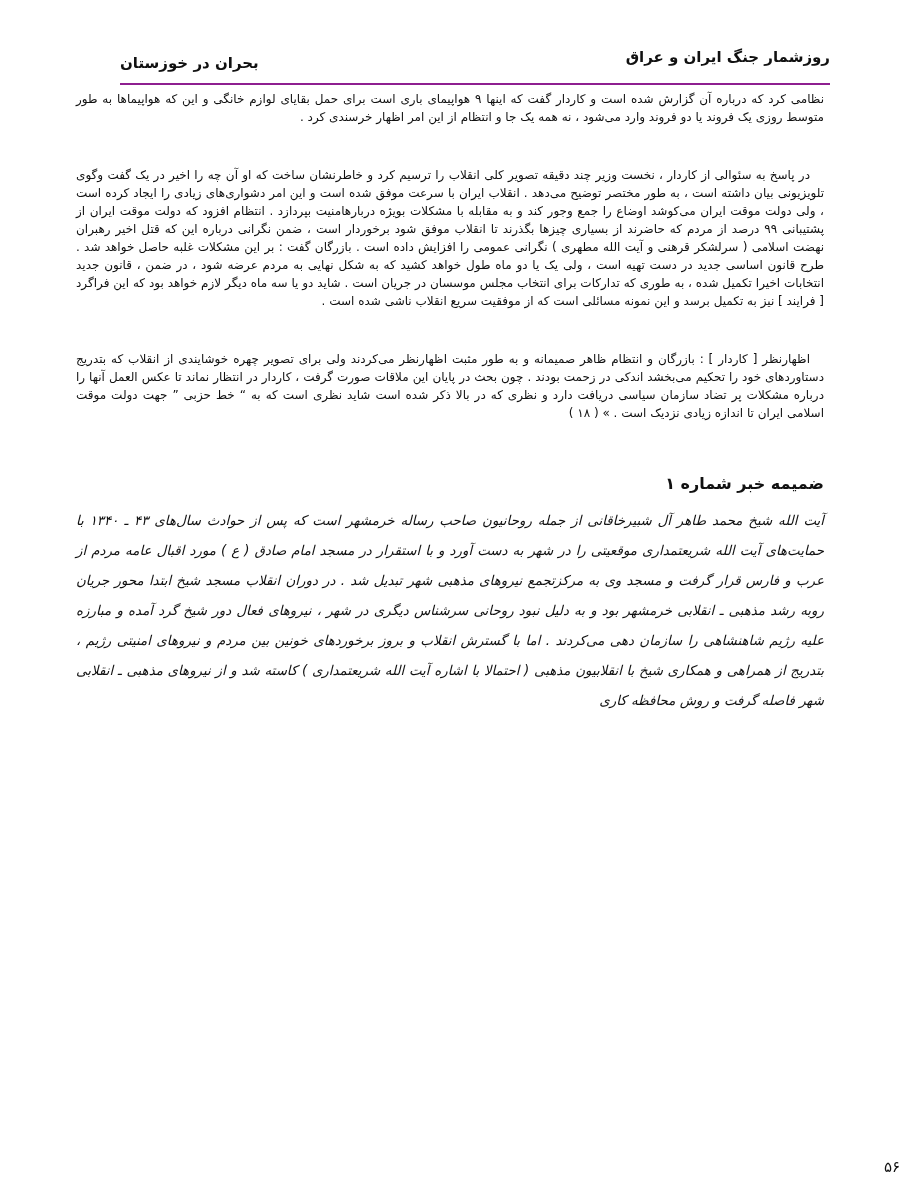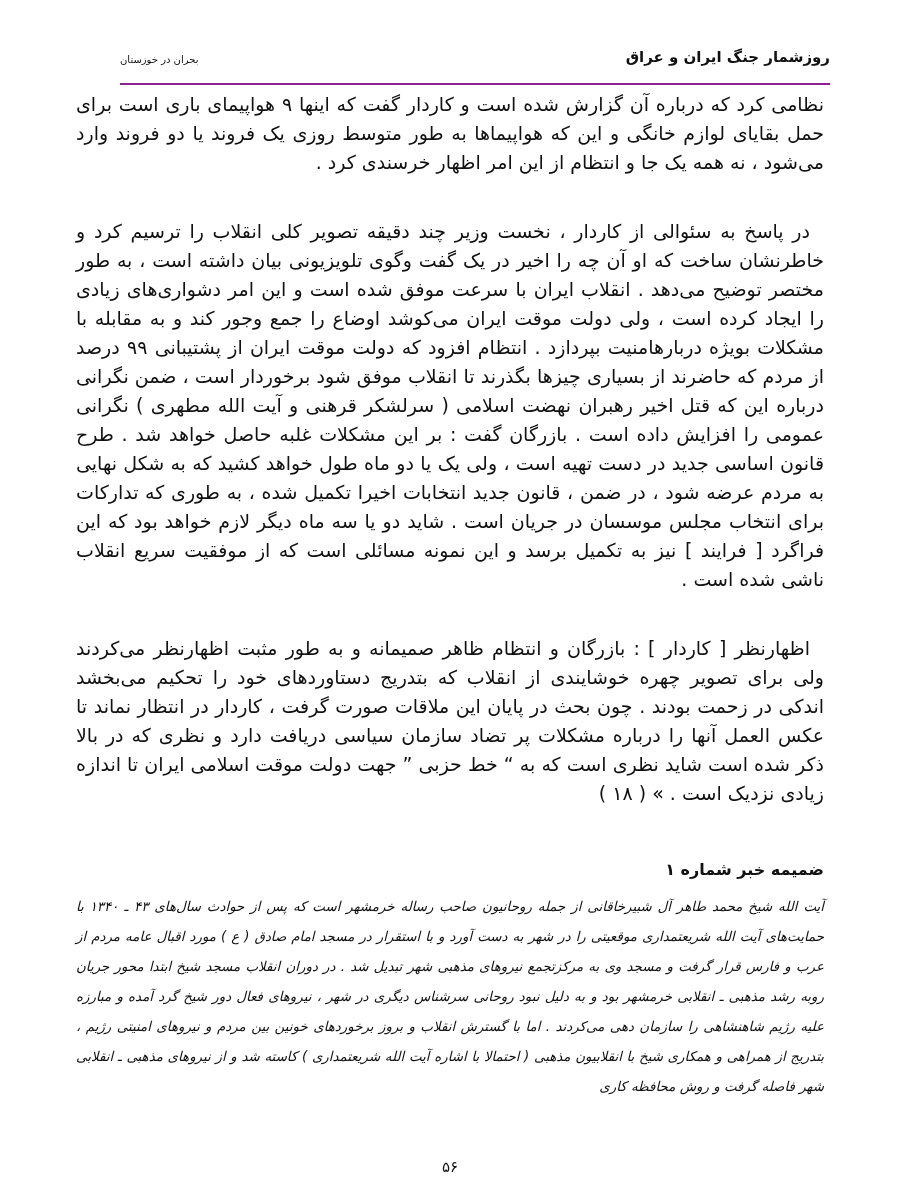--- a/index.html
+++ b/index.html
@@ -6,46 +6,46 @@
     body {
       width: 900px; height: 1200px; position: relative; overflow: hidden;
       font-family: "DejaVu Sans", sans-serif; color: #111111;
     }
     .header {
       position: absolute; left: 70px; right: 70px; top: 48px; height: 34px;
       direction: rtl;
     }
     .header-left {
       position: absolute; left: 50px; top: 6px;
-      font-weight: normal; font-size: 10px; text-align: right;
+      font-weight: bold; font-size: 15px; text-align: right;
     }
     .header-right {
       position: absolute; right: 0; top: 0;
       font-weight: bold; font-size: 15px;
     }
     .header-rule {
       position: absolute; left: 120px; right: 70px; top: 83px; height: 2px;
       background: #8e1f90;
     }
     .content {
       position: absolute; left: 76px; right: 76px; top: 90px;
       direction: rtl; text-align: justify; text-align-last: right;
     }
     .para {
-      margin: 0; font-size: 19px; line-height: 29px;
+      margin: 0; font-size: 12px; line-height: 18px;
       text-align: justify;
     }
     .para.indent { text-indent: 14px; margin-top: 40px; }
     .section-title {
       margin: 48px 0 8px 0; font-size: 16px; font-weight: bold; line-height: 28px;
     }
     .para.small { font-size: 13.4px; line-height: 30px; font-style: italic; }
     .page-number {
       position: absolute; left: 0; right: 0; top: 1158px;
-      text-align: center; font-size: 15px; direction: rtl;
+      font-size: 15px; direction: rtl;
     }
   </style>
 </head>
 <body>
 
 <div class="header">
   <span class="header-right">روزشمار جنگ ایران و عراق</span>
   <span class="header-left">بحران در خوزستان</span>
 </div>
 <div class="header-rule" style="background: rgb(142, 31, 144);"></div>

